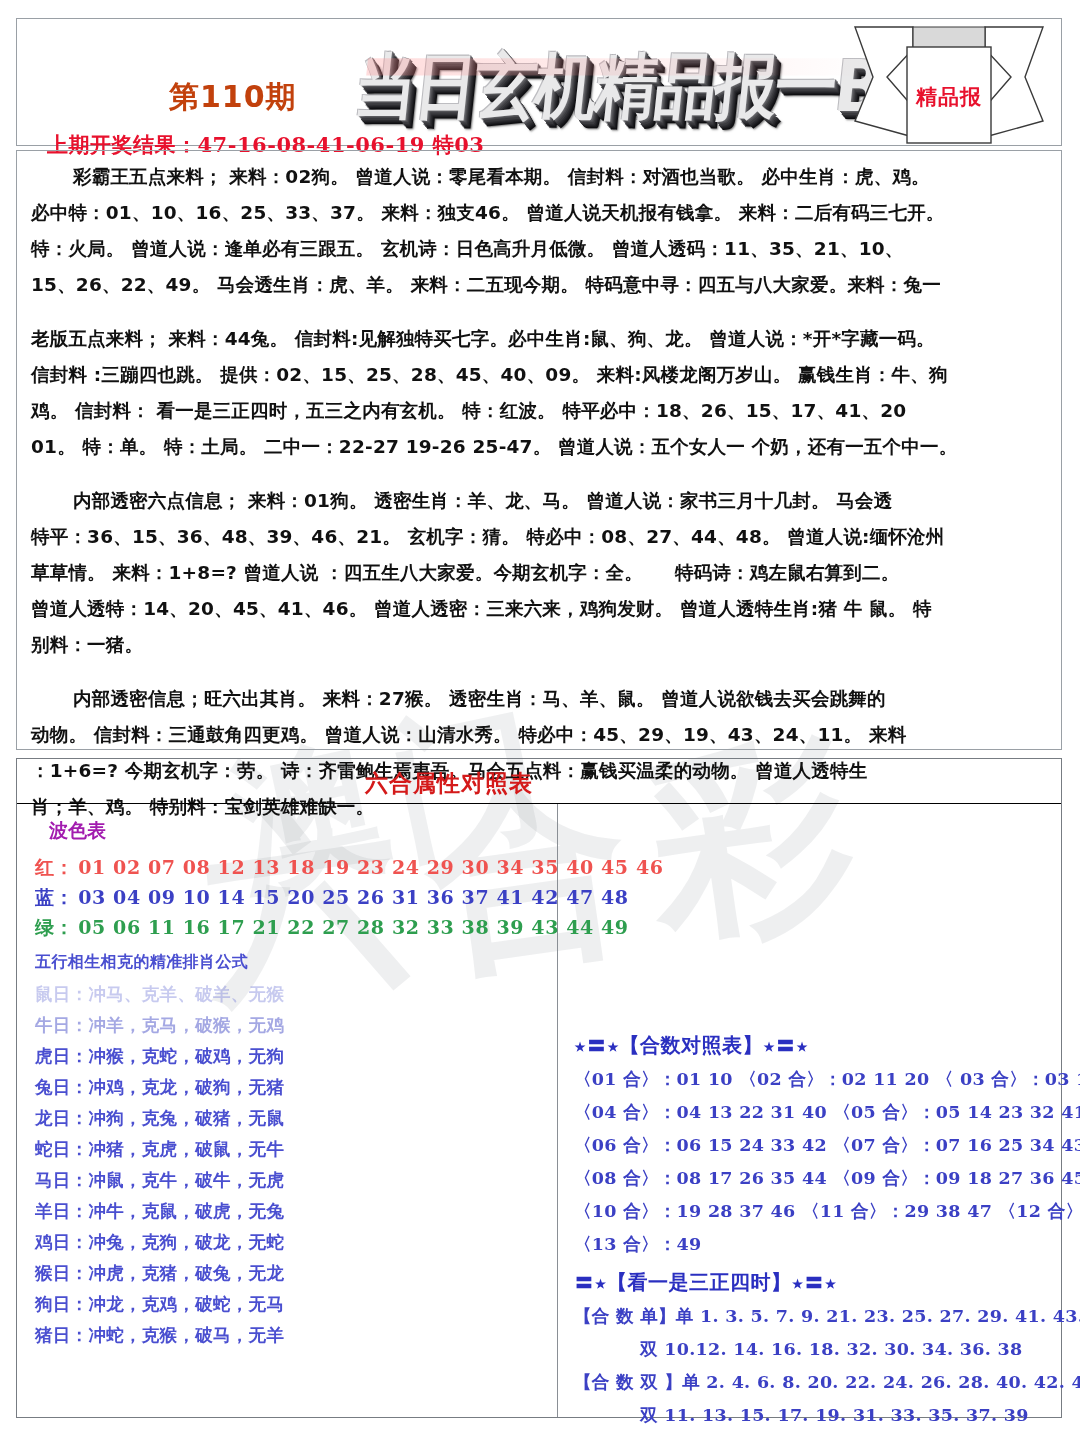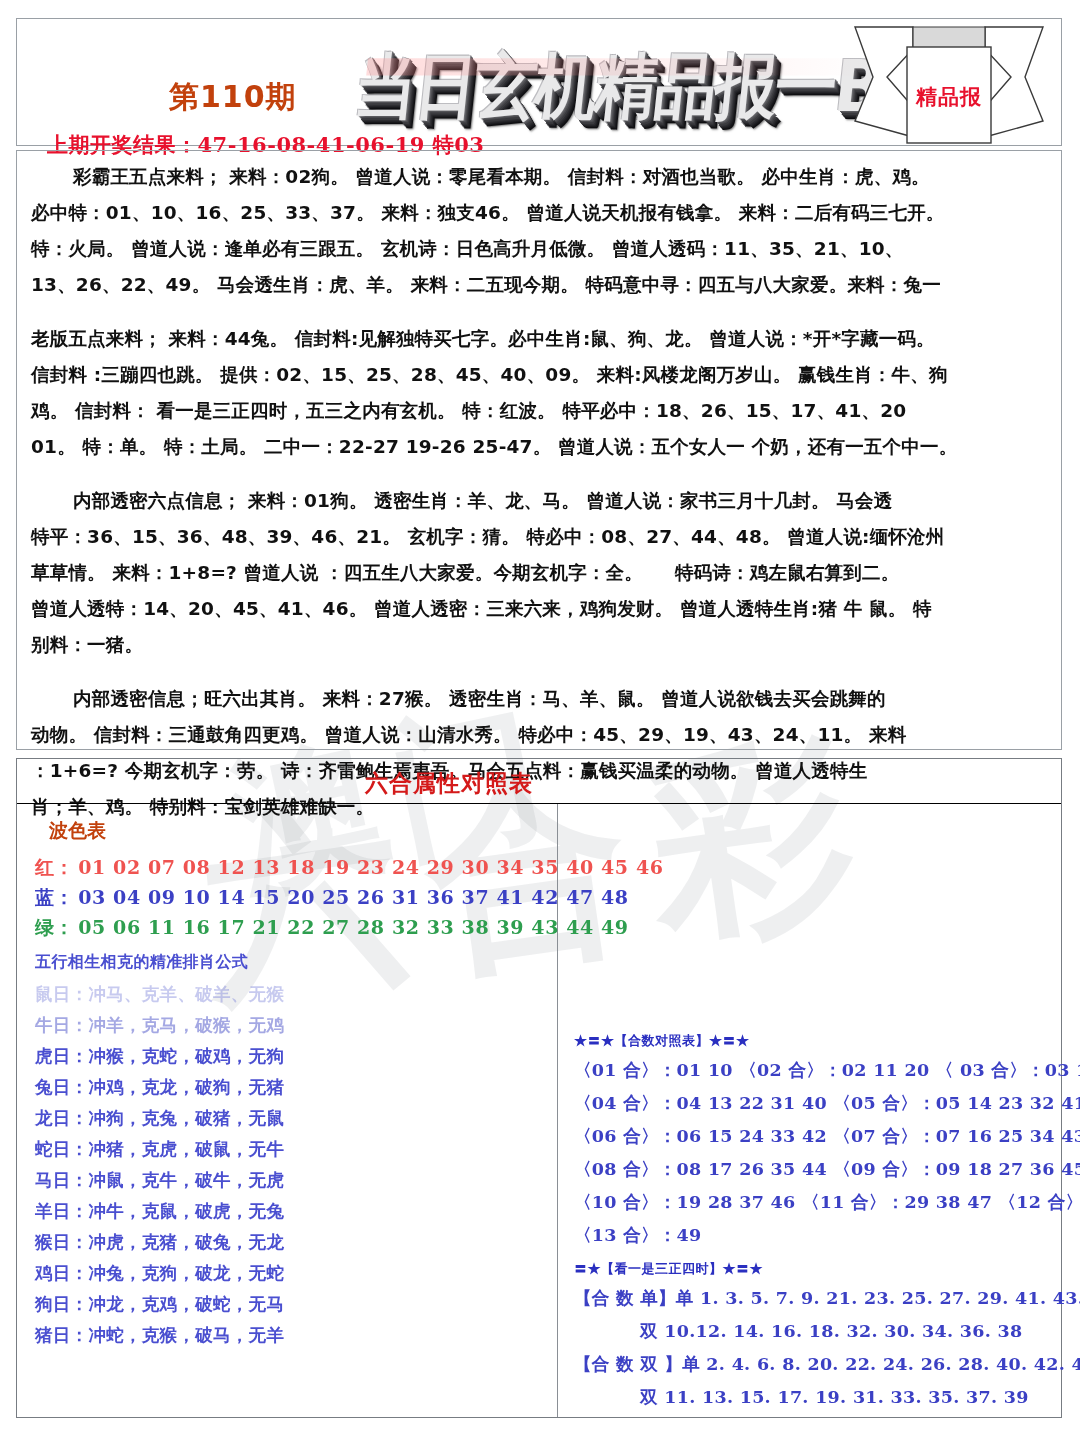--- a/index.html
+++ b/index.html
@@ -113,21 +113,21 @@
   }
   .vdiv2{
     position:absolute;left:540px;top:228px;width:1px;height:385px;background:#8a8f95;
   }
 
   .colL{position:absolute;left:0;top:0;width:540px;padding:10px 0 0 18px;box-sizing:border-box;}
   .colR{position:absolute;left:541px;top:0;width:505px;padding:0 0 0 16px;box-sizing:border-box;}
 
   .bose-title{
     font-family:"DejaVu Sans","Liberation Sans",sans-serif;
-    font-size:19px;font-weight:700;color:#c2410c;margin:4px 0 8px 14px;
+    font-size:19px;font-weight:700;color:#a21caf;margin:4px 0 8px 14px;
   }
   .bose-row{
     font-family:"DejaVu Serif","Liberation Serif",serif;
     font-size:19px;font-weight:700;line-height:30px;letter-spacing:.6px;white-space:nowrap;
   }
   .bose-row .lab{margin-right:4px;}
   .r-red{color:#ef5350;}
   .r-blue{color:#3b40c4;}
   .r-green{color:#2e9e4f;}
 
@@ -137,22 +137,22 @@
   }
   .zx-row{
     font-family:"DejaVu Sans","Liberation Sans",sans-serif;
     font-size:17.5px;font-weight:700;color:#4a4fd0;line-height:31px;
     letter-spacing:.3px;white-space:nowrap;
   }
   .zx-row.faint{color:rgba(116,122,214,.40);}
   .zx-row.faint2{color:rgba(108,114,210,.62);}
 
   .rt-title{
-    font-family:Liberation Sans, sans-serif;
-    font-size:13px;font-weight:700;color:#2a2fc0;letter-spacing:.5px;
+    font-family:Liberation Mono, monospace;
+    font-size:20px;font-weight:700;color:#2a2fc0;letter-spacing:.5px;
     margin:0 0 4px 0;white-space:nowrap;
   }
   .rt-row{
     font-family:"DejaVu Serif","Liberation Serif",serif;
     font-size:17.5px;font-weight:700;color:#3b40c4;line-height:33px;
     letter-spacing:.3px;white-space:nowrap;
   }
   .rt-row.ind{padding-left:66px;}
   .rt-spacer{height:8px;}
 </style>
@@ -179,21 +179,21 @@
       <div class="ribbon-label">精品报</div>
     </div>
   </div>
 
   <div class="bodybox">
     <div class="pad">
       <div class="pblock">
         <p class="para indent">彩霸王五点来料；  来料：02狗。  曾道人说：零尾看本期。  信封料：对酒也当歌。  必中生肖：虎、鸡。</p>
         <p class="para">必中特：01、10、16、25、33、37。  来料：独支46。  曾道人说天机报有钱拿。  来料：二后有码三七开。</p>
         <p class="para">特：火局。  曾道人说：逢单必有三跟五。        玄机诗：日色高升月低微。  曾道人透码：11、35、21、10、</p>
-        <p class="para">13、26、22、49。  马会透生肖：虎、羊。  来料：二五现今期。  特码意中寻：四五与八大家爱。来料：兔一</p>
+        <p class="para">15、26、22、49。  马会透生肖：虎、羊。  来料：二五现今期。  特码意中寻：四五与八大家爱。来料：兔一</p>
       </div>
       <div class="pblock">
         <p class="para">老版五点来料；  来料：44兔。  信封料:见解独特买七字。必中生肖:鼠、狗、龙。  曾道人说：*开*字藏一码。</p>
         <p class="para"> 信封料 :三蹦四也跳。  提供：02、15、25、28、45、40、09。  来料:风楼龙阁万岁山。 赢钱生肖：牛、狗</p>
         <p class="para">鸡。  信封料：  看一是三正四时，五三之内有玄机。  特：红波。        特平必中：18、26、15、17、41、20</p>
         <p class="para">01。  特：单。  特：土局。  二中一：22-27 19-26 25-47。  曾道人说：五个女人一 个奶，还有一五个中一。</p>
       </div>
       <div class="pblock">
         <p class="para indent">内部透密六点信息；  来料：01狗。      透密生肖：羊、龙、马。  曾道人说：家书三月十几封。  马会透</p>
         <p class="para">特平：36、15、36、48、39、46、21。      玄机字：猜。  特必中：08、27、44、48。  曾道人说:缅怀沧州</p>
@@ -234,22 +234,22 @@
         <div class="formula-title">五行相生相克的精准排肖公式</div>
 
         <div class="zx-row faint">鼠日：冲马、克羊、破羊、无猴</div>
         <div class="zx-row faint2">牛日：冲羊，克马，破猴，无鸡</div>
         <div class="zx-row">虎日：冲猴，克蛇，破鸡，无狗</div>
         <div class="zx-row">兔日：冲鸡，克龙，破狗，无猪</div>
         <div class="zx-row">龙日：冲狗，克兔，破猪，无鼠</div>
         <div class="zx-row">蛇日：冲猪，克虎，破鼠，无牛</div>
         <div class="zx-row">马日：冲鼠，克牛，破牛，无虎</div>
         <div class="zx-row">羊日：冲牛，克鼠，破虎，无兔</div>
+        <div class="zx-row">鸡日：冲兔，克狗，破龙，无蛇</div>
         <div class="zx-row">猴日：冲虎，克猪，破兔，无龙</div>
-        <div class="zx-row">鸡日：冲兔，克狗，破龙，无蛇</div>
         <div class="zx-row">狗日：冲龙，克鸡，破蛇，无马</div>
         <div class="zx-row">猪日：冲蛇，克猴，破马，无羊</div>
       </div>
 
       <div class="colR">
         <div style="height:228px"></div>
 
         <div class="rt-title">★〓★【合数对照表】★〓★</div>
         <div class="rt-row">〈01 合〉：01 10 〈02 合〉：02 11 20 〈 03 合〉：03 12 21 30</div>
         <div class="rt-row">〈04 合〉：04 13 22 31 40 〈05 合〉：05 14 23 32 41</div>

